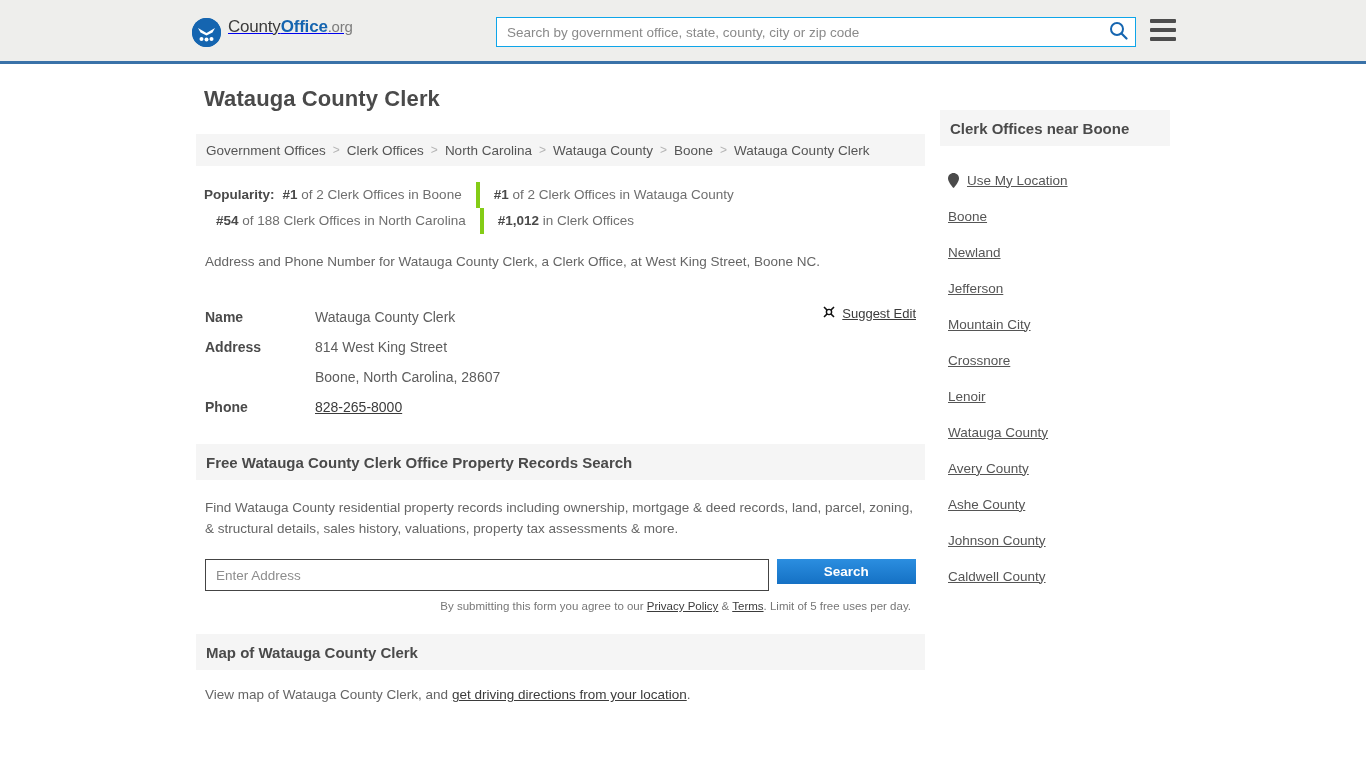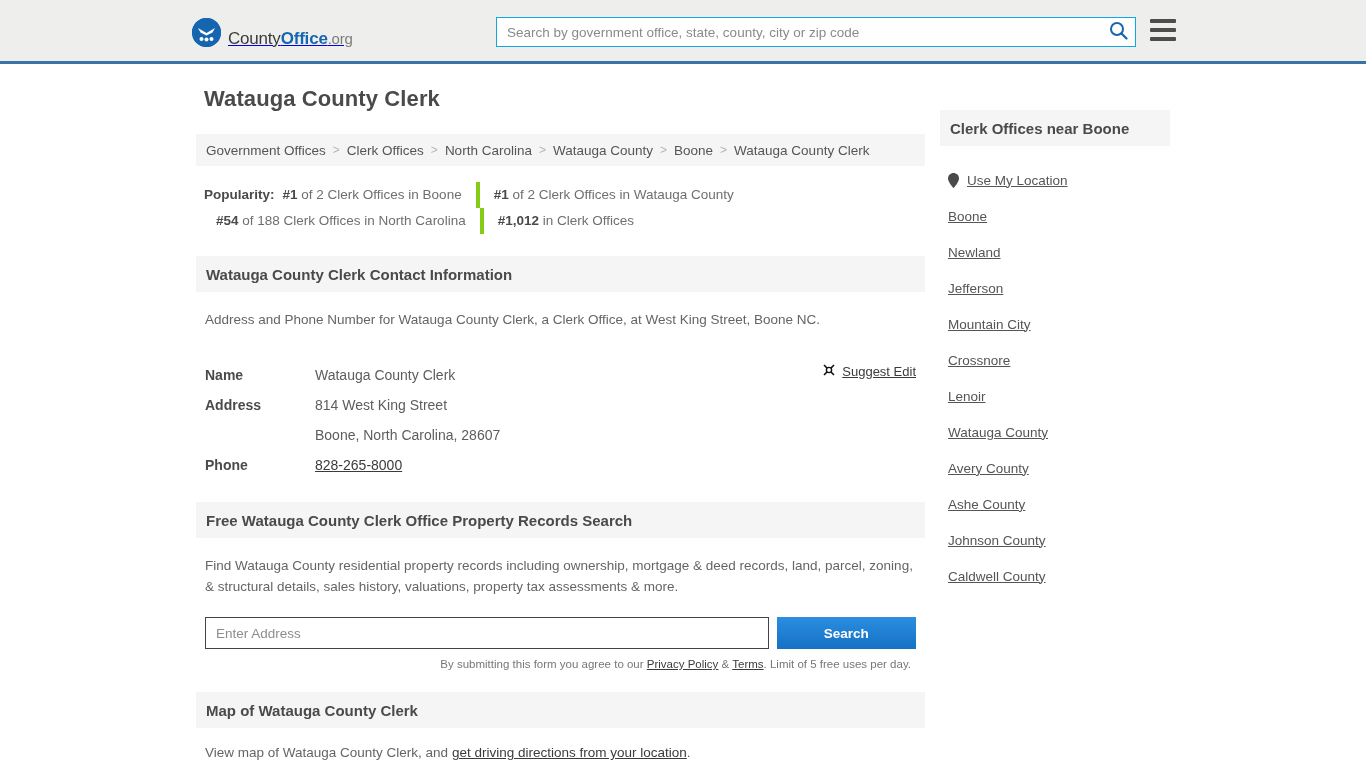--- a/index.html
+++ b/index.html
@@ -16,21 +16,21 @@
   #site-header {
     position: relative;
     width: 1366px;
     height: 64px;
     background: #eeeeec;
     border-bottom: 3px solid #3a72a8;
   }
   #logo-block {
     position: absolute;
     left: 192px; top: 18px;
-    display: flex; align-items: flex-end; gap: 7px;
+    display: flex; align-items: flex-start; gap: 7px;
   }
   #logo-mark {
     width: 29px; height: 29px; border-radius: 50%;
     background: #1565b0;
     position: relative;
     flex: 0 0 auto;
     display: block;
   }
   #logo-mark svg { position: absolute; left: 0; top: 0; }
   #logo-text {
@@ -193,21 +193,21 @@
     border: 1px solid #444444;
     background: #ffffff;
     padding: 8px 10px;
     font-family: "Liberation Sans", sans-serif;
     font-size: 13.5px;
     color: #3b3b3b;
     outline: none;
   }
   #address-input::placeholder { color: #8d8d8d; }
   #records-search-btn {
-    width: 142px; height: 32px;
+    width: 142px; height: 25px;
     border: 0;
     background: linear-gradient(180deg, #2b8ee0 0%, #1571c4 100%);
     color: #ffffff;
     font-family: "Liberation Sans", sans-serif;
     font-size: 13.5px;
     font-weight: bold;
     cursor: pointer;
   }
   #form-fineprint {
     margin-top: 9px;
@@ -306,21 +306,20 @@
       <div class="pop-row">
         <span class="pop-cell-left"><span class="pop-label">Popularity:</span><span class="pop-rank">#1</span>&nbsp;<span>of 2 Clerk Offices in Boone</span></span>
         <span class="pop-cell-right"><span class="pop-rank">#1</span>&nbsp;<span>of 2 Clerk Offices in Watauga County</span></span>
       </div>
       <div class="pop-row pop-row2">
         <span class="pop-cell-left"><span class="pop-rank">#54</span>&nbsp;<span>of 188 Clerk Offices in North Carolina</span></span>
         <span class="pop-cell-right"><span class="pop-rank">#1,012</span>&nbsp;<span>in Clerk Offices</span></span>
       </div>
     </div>
 
-    <div class="section-head">Watauga County Clerk Contact Information</div>
     <div class="section-body">
       <p class="section-intro">Address and Phone Number for Watauga County Clerk, a Clerk Office, at West King Street, Boone NC.</p>
 
       <div id="contact-table">
         <div class="contact-row">
           <div class="contact-key">Name</div>
           <div class="contact-val">Watauga County Clerk</div>
         </div>
         <div class="contact-row">
           <div class="contact-key">Address</div>

